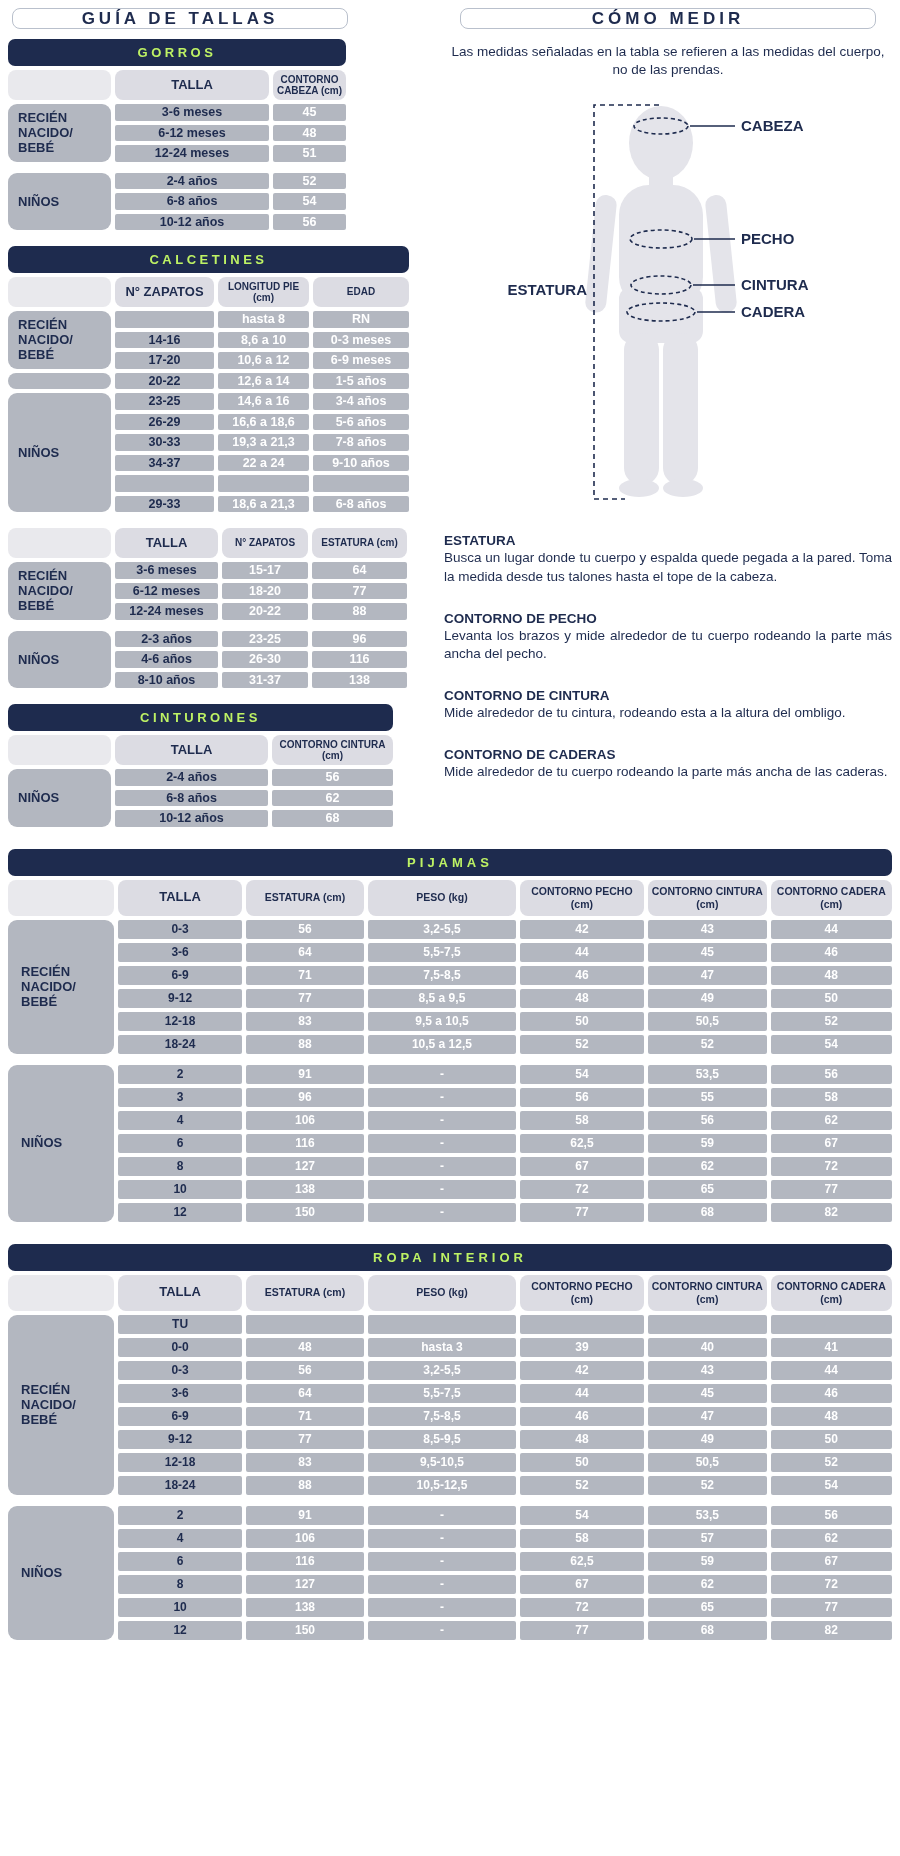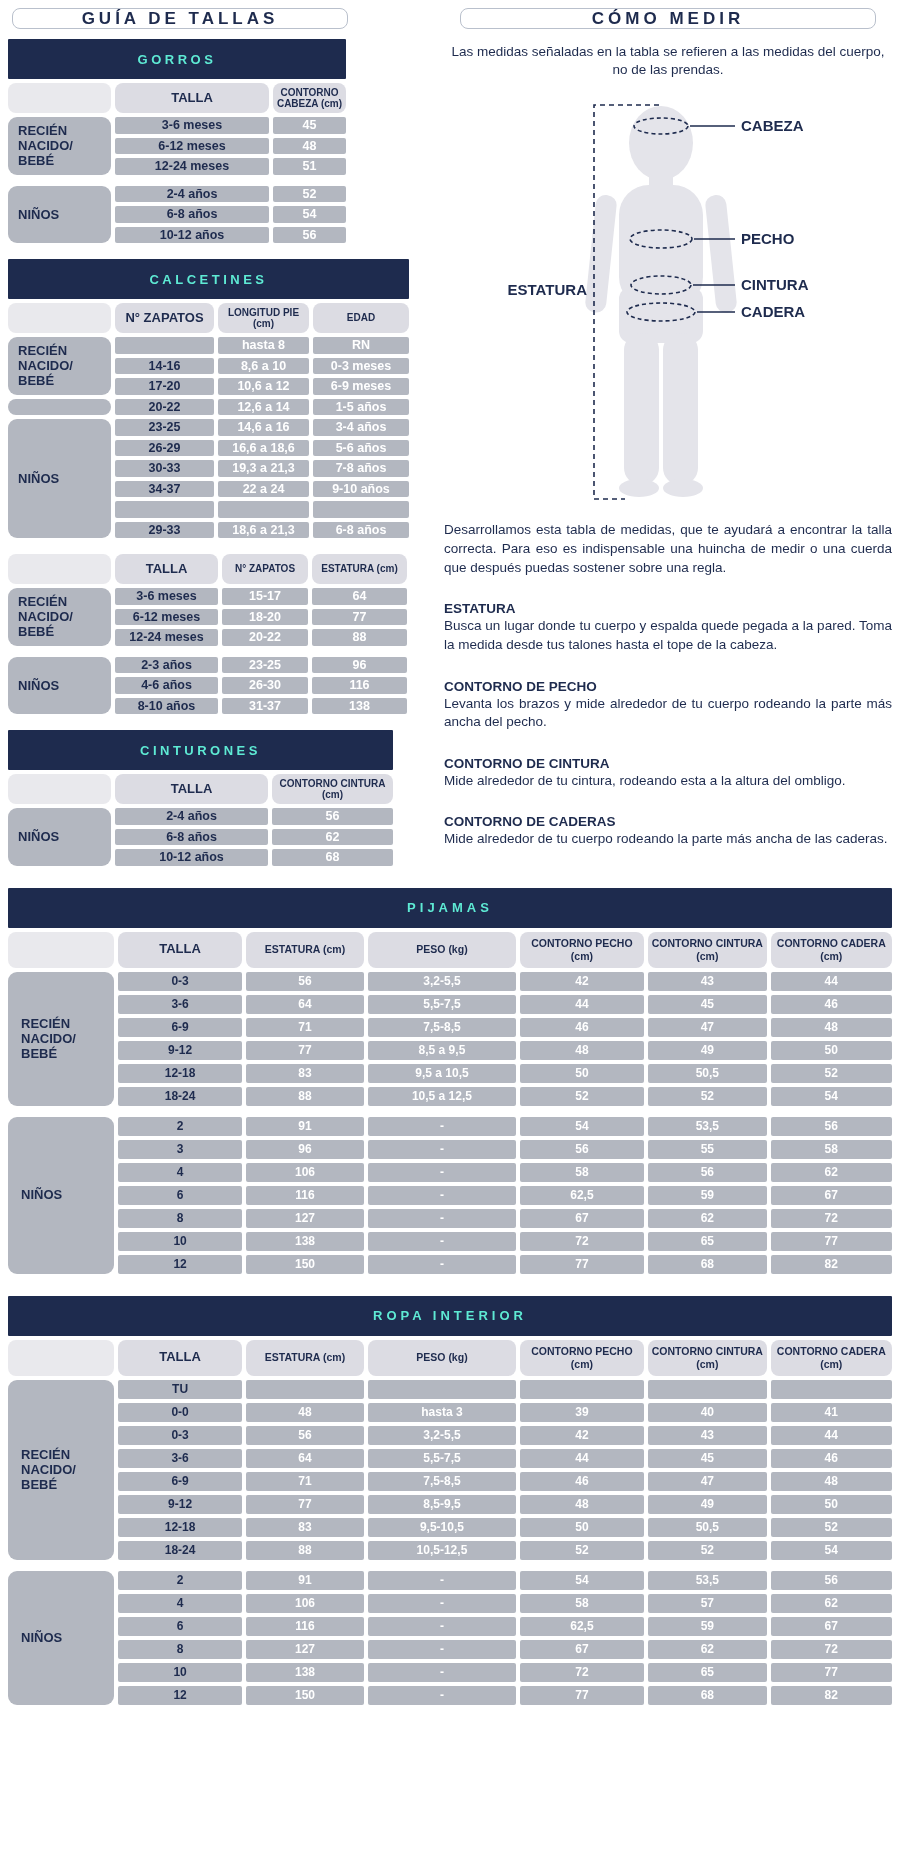--- a/index.html
+++ b/index.html
@@ -27,21 +27,21 @@
     font-weight:bold;font-size:17px;letter-spacing:4px;color:var(--navy);
     margin-bottom:10px;
   }
   .col-left .title-box{width:336px;margin-left:4px;}
   .col-right .title-box{width:416px;margin:0 auto 10px auto;}
 
   
   .size-table{width:fit-content;margin-top:16px;}
   .size-table:first-child{margin-top:0;}
   .tbl-title{
-    background:var(--navy);color:#5eead4;border-radius:1px;height:40px;
+    background:var(--navy);color:#bef264;border-radius:7px;height:27px;
     display:flex;align-items:center;justify-content:center;
     font-weight:bold;font-size:13px;letter-spacing:3.5px;margin-bottom:4px;
   }
   .tbl-grid{display:grid;gap:4px;}
   .cell{display:flex;align-items:center;justify-content:center;border-radius:2px;text-align:center;}
   .colhead{
     background:var(--head);color:var(--navy);font-weight:bold;font-size:10px;
     min-height:30px;border-radius:8px;line-height:1.15;padding:2px 3px;
   }
   .tbl-grid .colhead:nth-child(2){font-size:13px;}
@@ -258,21 +258,20 @@
           <g font-weight="bold" font-size="15" fill="#1e2b4e">
             <text x="297" y="34">CABEZA</text>
             <text x="297" y="147">PECHO</text>
             <text x="297" y="193">CINTURA</text>
             <text x="297" y="220">CADERA</text>
             <text x="143" y="198" text-anchor="end">ESTATURA</text>
           </g>
         </svg>
       </div>
 
-      <p class="consejos-text">Desarrollamos esta tabla de medidas, que te ayudará a encontrar la talla correcta. Para eso es indispensable una huincha de medir o una cuerda que después puedas sostener sobre una regla.</p>
       <div id="how-sections">
           <div class="how-section">
             <h4>ESTATURA</h4>
             <p>Busca un lugar donde tu cuerpo y espalda quede pegada a la pared. Toma la medida desde tus talones hasta el tope de la cabeza.</p>
           </div>
           <div class="how-section">
             <h4>CONTORNO DE PECHO</h4>
             <p>Levanta los brazos y mide alrededor de tu cuerpo rodeando la parte más ancha del pecho.</p>
           </div>
           <div class="how-section">

